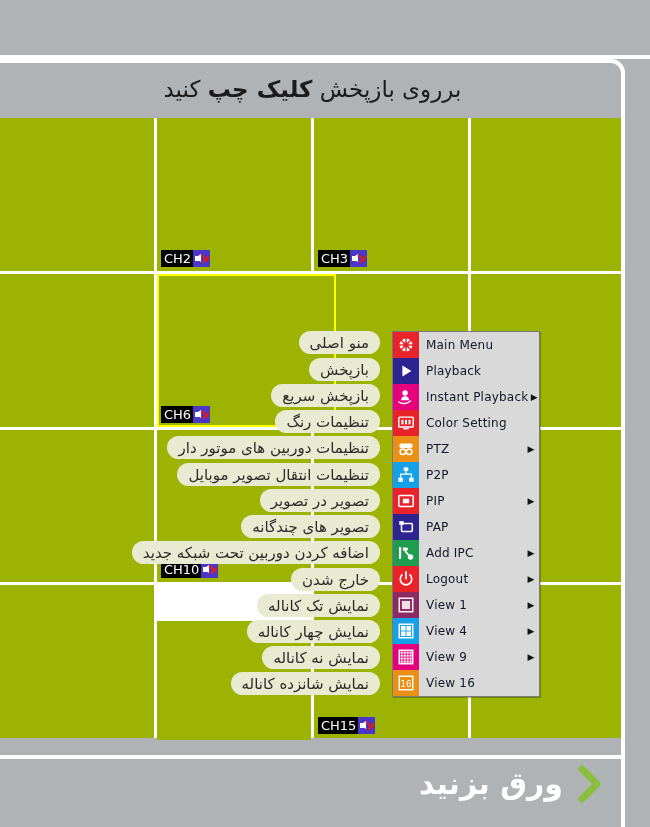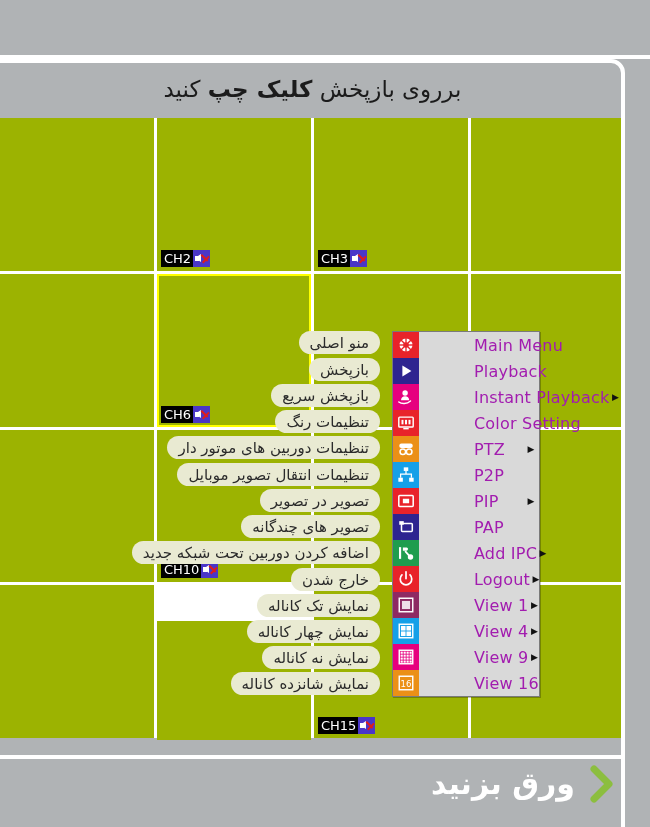--- a/index.html
+++ b/index.html
@@ -92,20 +92,21 @@
   }
   .cell {
     position: absolute;
     background: #9cb301;
     overflow: hidden;
   }
   .cell.selected {
     outline: 2px solid #ffff00;
     outline-offset: -2px;
     z-index: 3;
+    padding-left: 25px;
   }
   .ch-tag {
     position: absolute;
     left: 4px;
     bottom: 4px;
     display: flex;
     align-items: center;
     background: #000000;
     height: 17px;
     padding: 0 0 0 3px;
@@ -208,26 +209,25 @@
     height: 26px;
     flex: 0 0 26px;
     display: flex;
     align-items: center;
     justify-content: center;
     color: #ffffff;
   }
   .mi .mi-ico svg { display: block; }
   .mi .mi-label {
     flex: 1 1 auto;
-    font-size: 16px;
-    color: #a21caf;
+    font-size: 12px;
+    color: #0f172a;
     padding-left: 7px;
     white-space: nowrap;
     letter-spacing: 0.2px;
-    margin-left: 48px;
   }
   .mi .mi-arrow {
     flex: 0 0 auto;
     width: 12px;
     font-size: 9px;
     color: #111111;
     line-height: 1;
     text-align: center;
     padding-right: 2px;
   }
@@ -237,21 +237,21 @@
   #footer {
     position: absolute;
     left: 0;
     top: 740px;
     width: 621px;
     height: 87px;
     background: #b0b3b5;
     display: flex;
     align-items: center;
     justify-content: flex-end;
-    padding-right: 6px;
+    padding-right: 18px;
     box-sizing: border-box;
     z-index: 5;
   }
   #footer .ft-text {
     direction: rtl;
     font-size: 30px;
     font-weight: bold;
     color: #ffffff;
     margin-right: 14px;
     white-space: nowrap;

